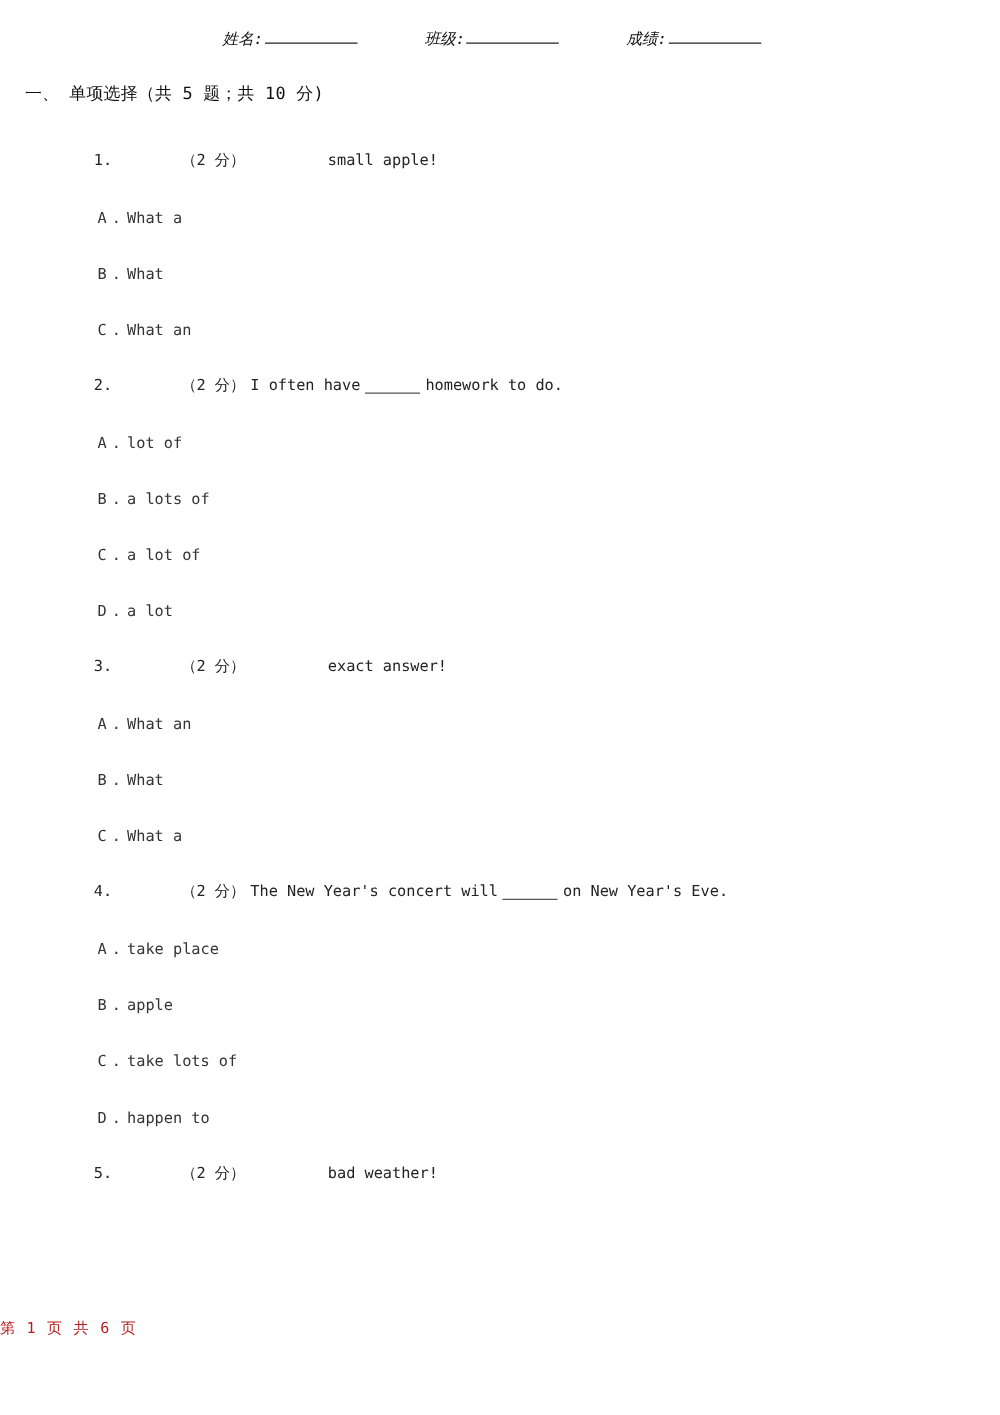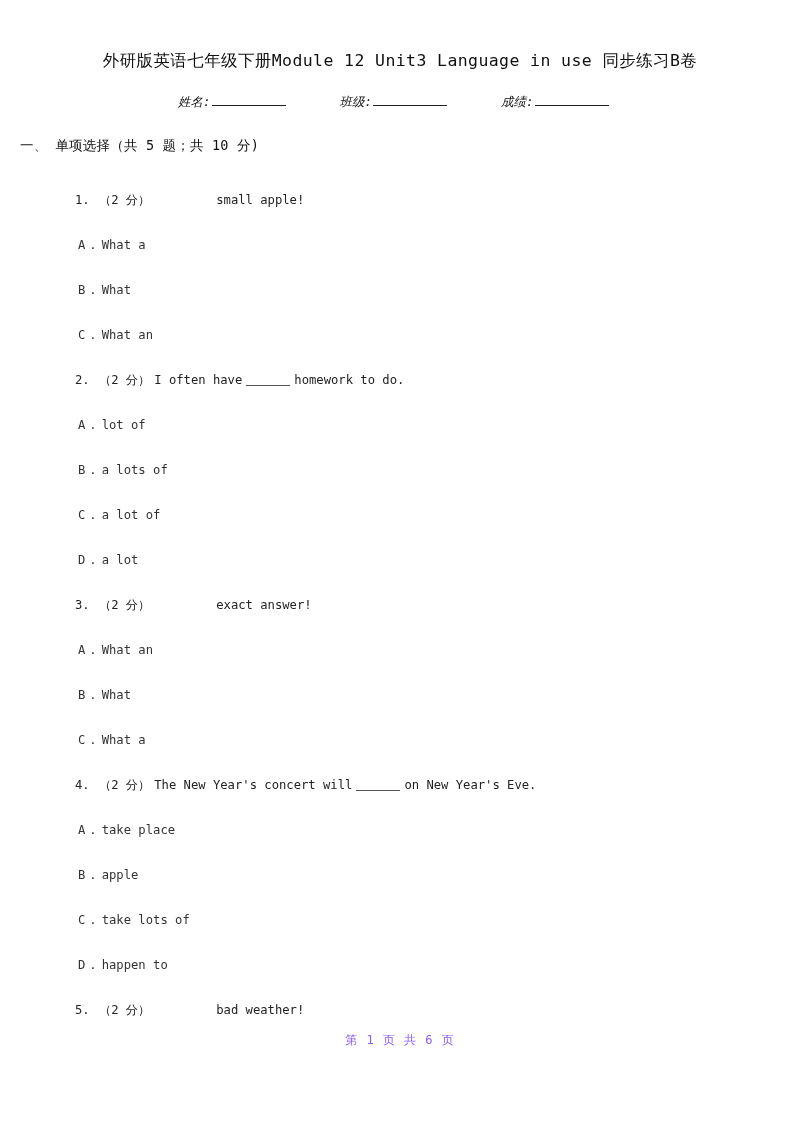--- a/index.html
+++ b/index.html
@@ -98,20 +98,21 @@
     align-items: center;
     white-space: pre;
   }
   .q-num {
     display: inline-block;
     min-width: 24px;
   }
   .q-score {
     display: inline-block;
     margin-right: 4px;
+    margin-left: 46px;
   }
   .q-text {
     display: inline-block;
   }
   .q-gap-wide {
     display: inline-block;
     width: 62px;
   }
   .inline-blank {
     display: inline-block;
@@ -138,33 +139,32 @@
     display: inline-block;
     margin: 0 5px 0 4px;
   }
 
   
   .page-footer {
     position: absolute;
     left: 0;
     right: 0;
     top: 1032px;
-    text-align: center;
+    text-align: left;
     font-size: 12px;
     font-family: "DejaVu Sans Mono", "Liberation Mono", monospace;
-    color: #8b5cf6;
+    color: #b91c1c;
     letter-spacing: 1px;
   }
 </style>
 </head>
 <body>
 
 <div class="page">
 
-  <h1 class="doc-title">外研版英语七年级下册Module 12 Unit3 Language in use 同步练习B卷</h1>
 
   <div class="info-row">
     <span class="info-field">
       <span class="info-label">姓名:</span>
       <span class="info-blank"></span>
     </span>
     <span class="info-field">
       <span class="info-label">班级:</span>
       <span class="info-blank"></span>
     </span>

